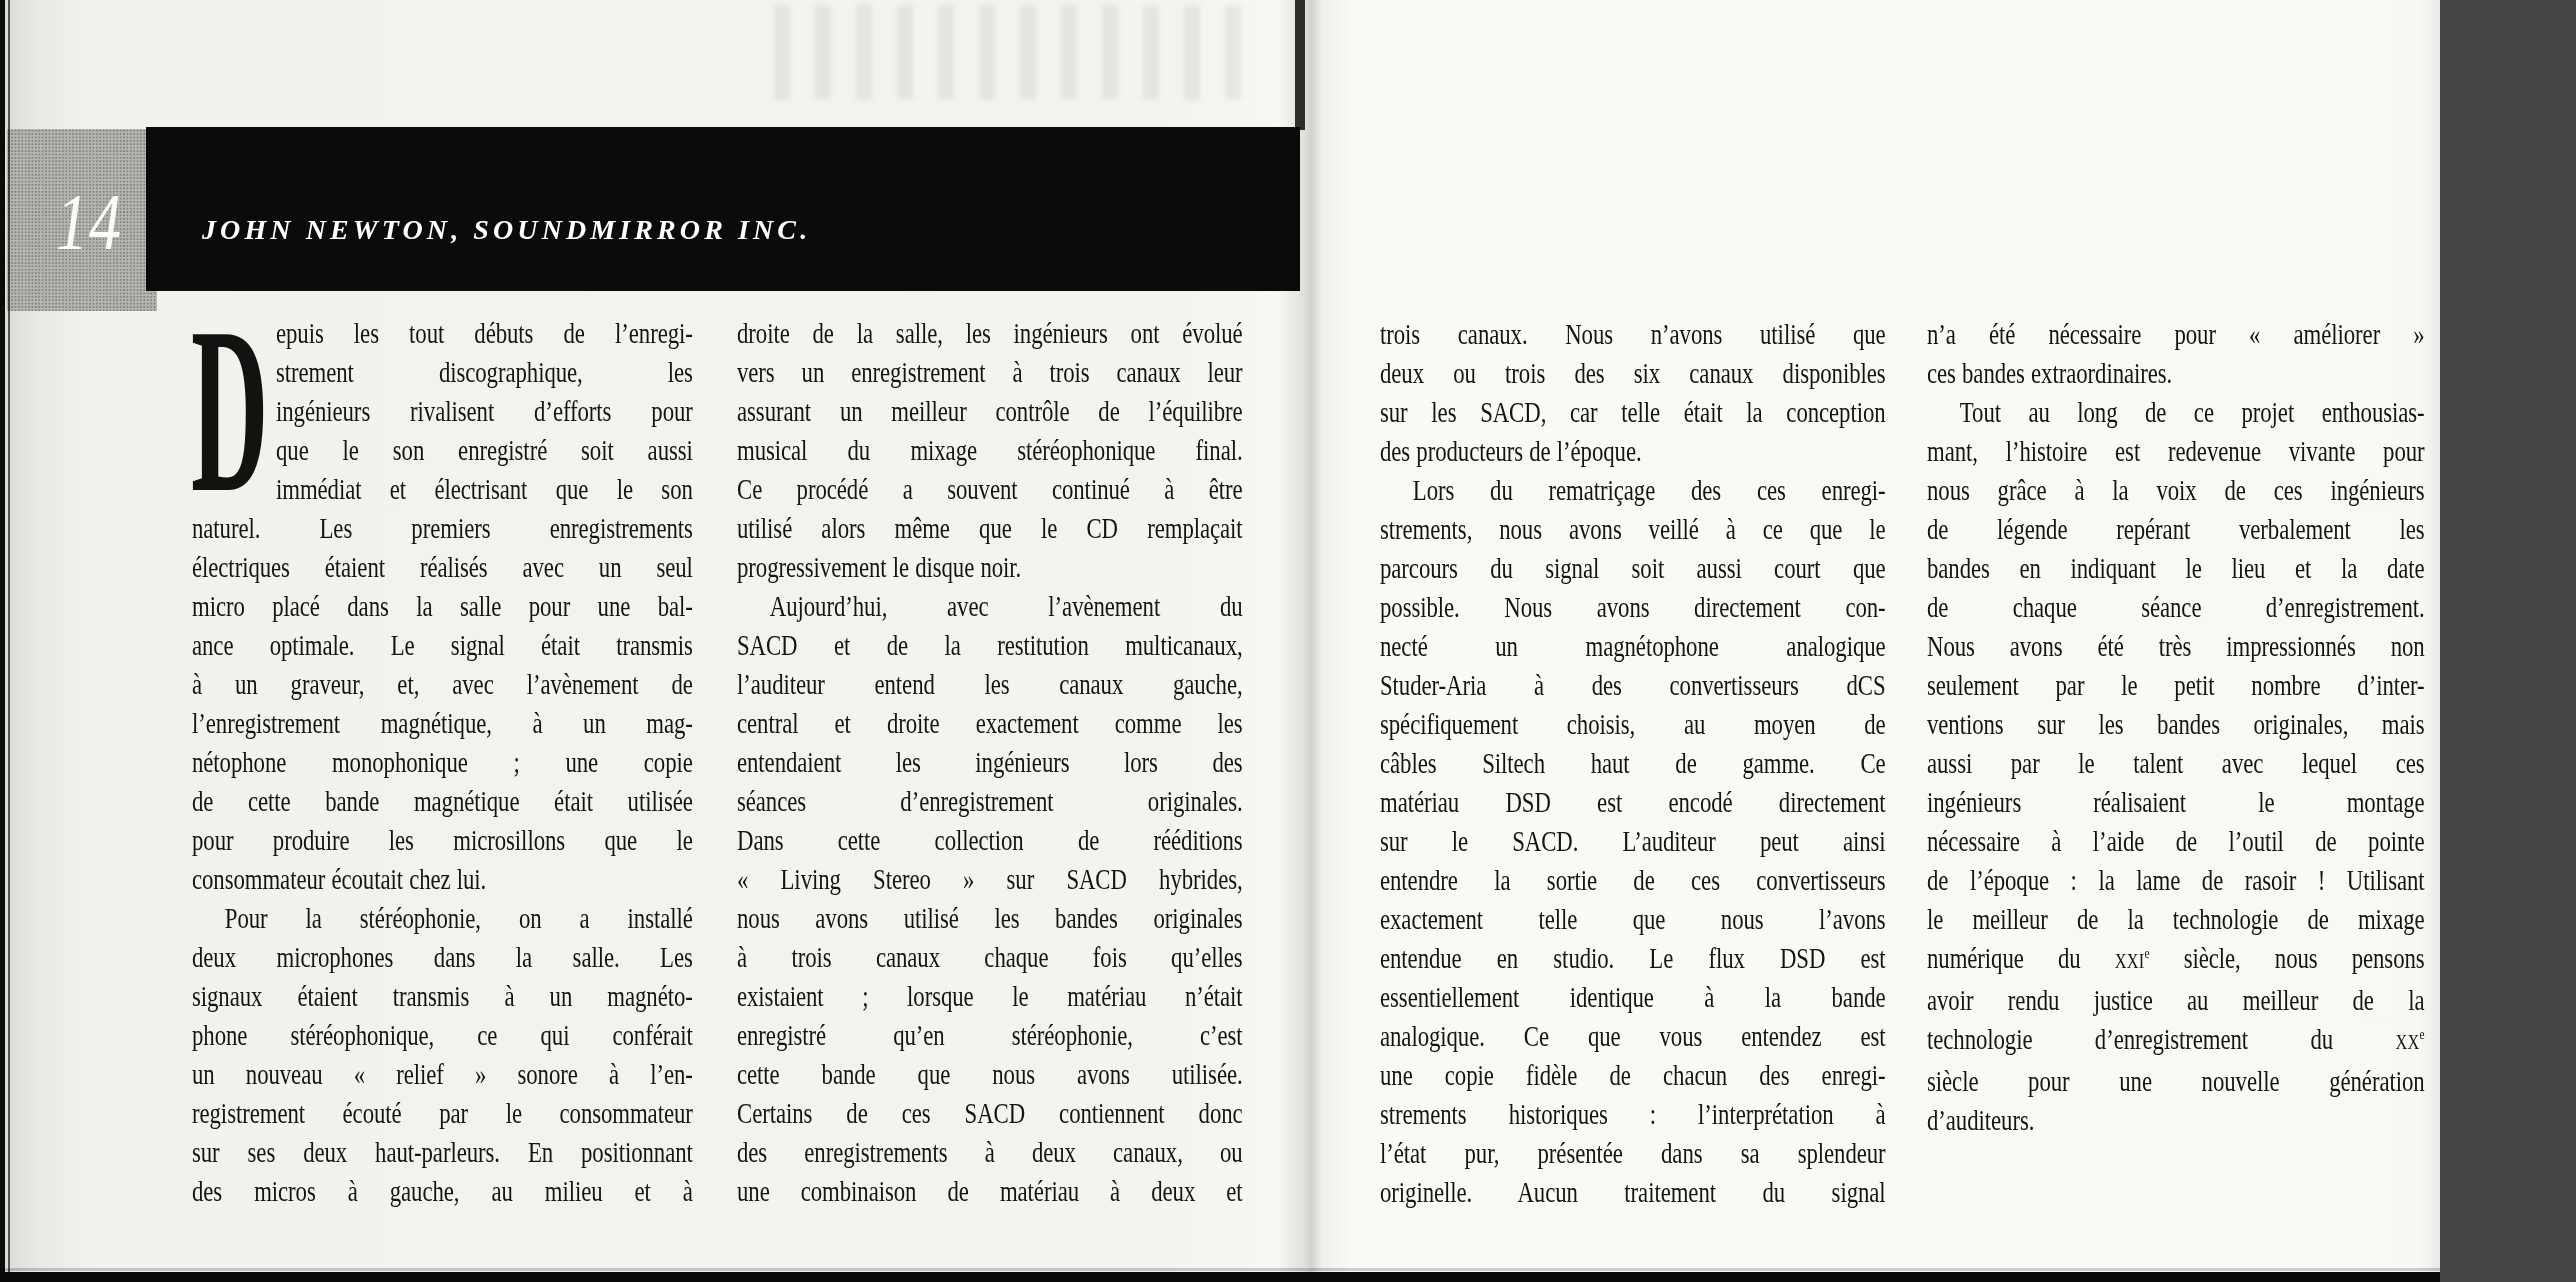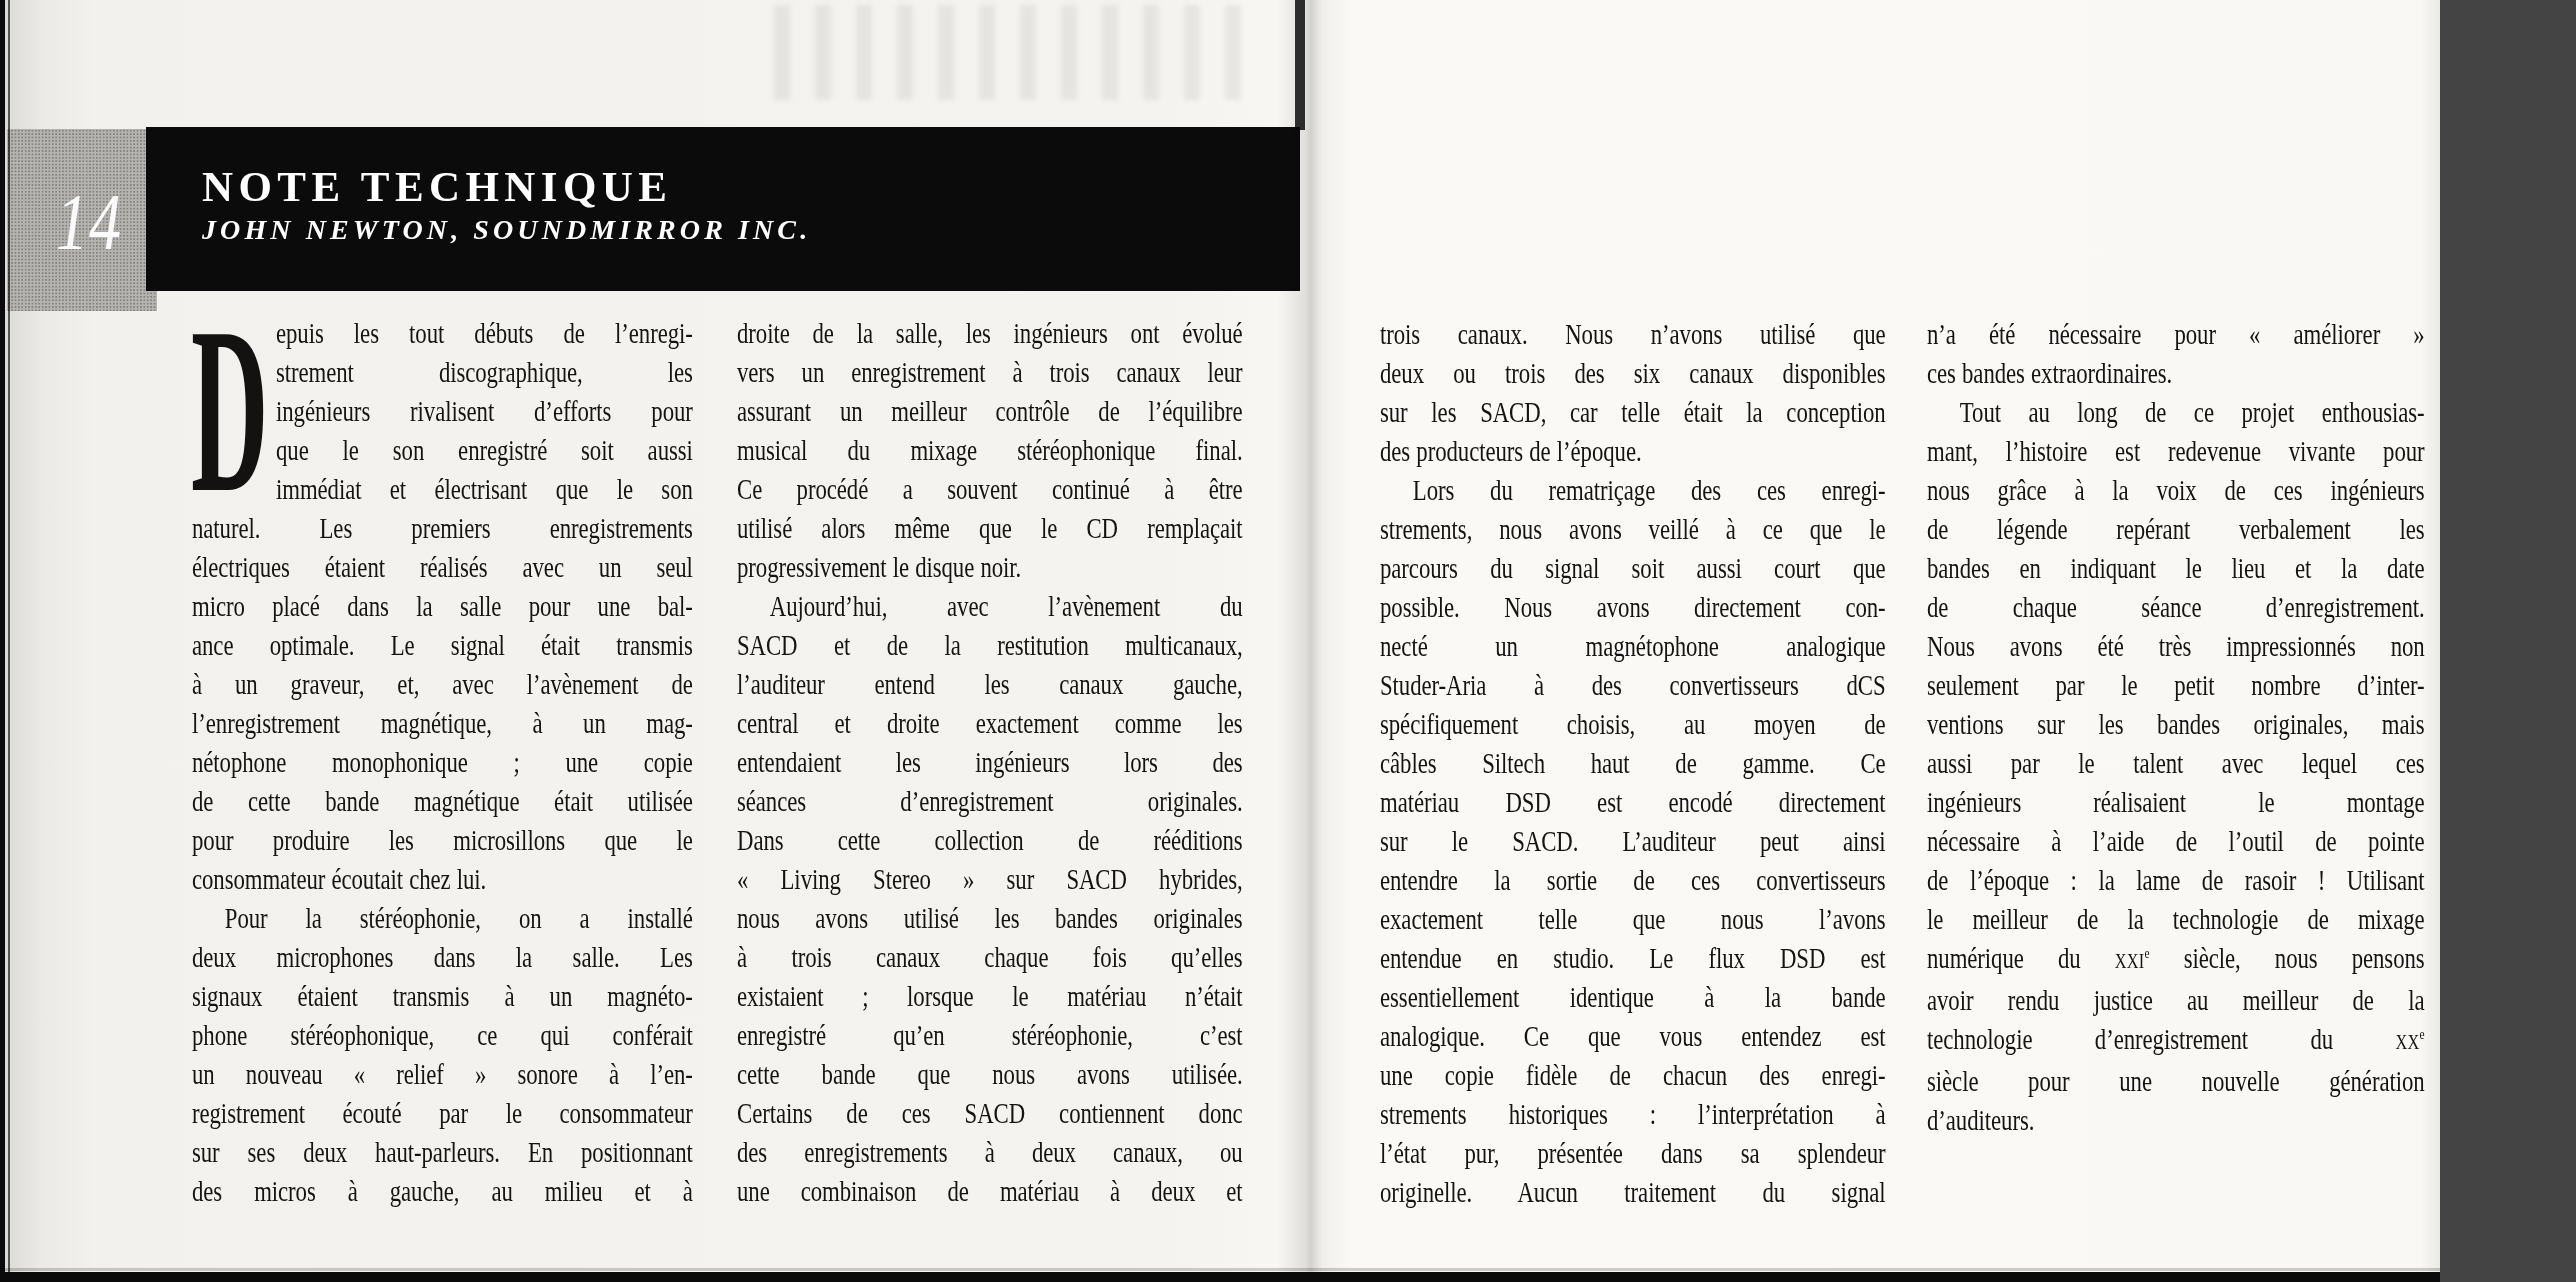--- a/index.html
+++ b/index.html
@@ -82,21 +82,20 @@
 <div class="canvas">
 
   <div class="ghost"></div>
 
   <div class="band band-left"></div>
   <div class="band band-right"></div>
   <div class="page-num num-14">14</div>
   <div class="page-num num-15">15</div>
 
   <div class="header-bar"></div>
-  <div class="header-title">NOTE TECHNIQUE</div>
   <div class="header-sub">JOHN NEWTON, SOUNDMIRROR INC.</div>
 
   <div class="dropcap">D</div>
 
   <div class="col col1">
       <div class="line dc">epuis les tout débuts de l’enregi-</div>
       <div class="line dc">strement discographique, les</div>
       <div class="line dc">ingénieurs rivalisent d’efforts pour</div>
       <div class="line dc">que le son enregistré soit aussi</div>
       <div class="line dc">immédiat et électrisant que le son</div>

